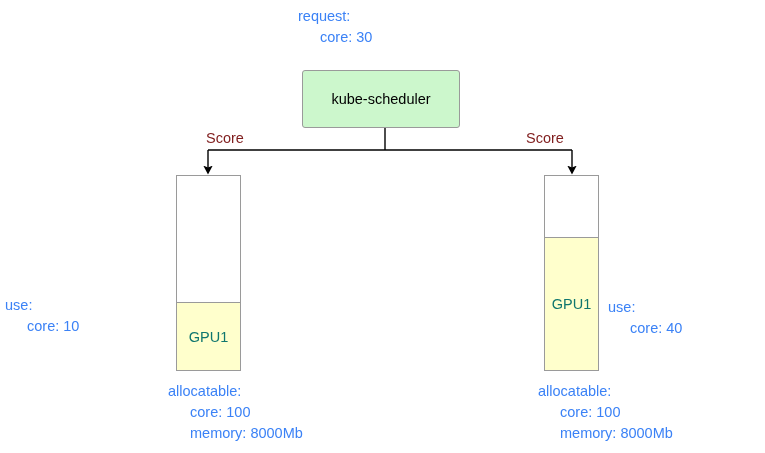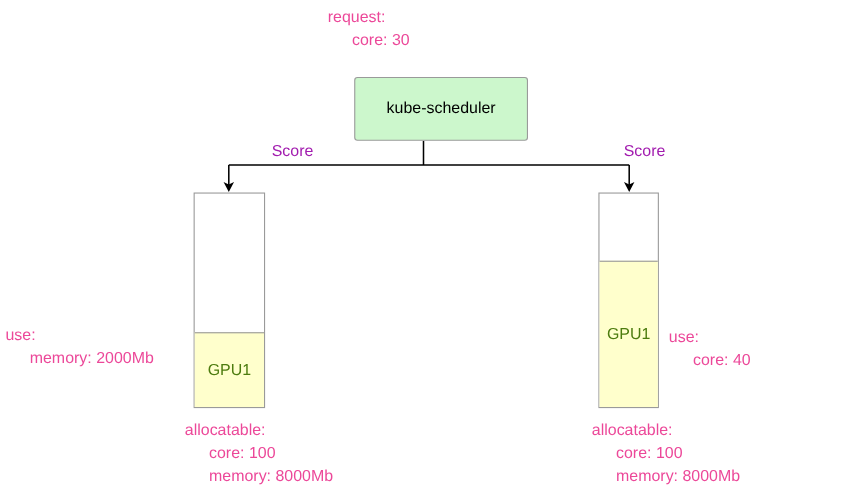--- a/index.html
+++ b/index.html
@@ -15,38 +15,37 @@
     font-family: "Liberation Sans", sans-serif;
     color: #000000;
     overflow: hidden;
   }
 
   .txt {
     position: absolute;
     font-size: 14.5px;
     line-height: 21px;
     white-space: nowrap;
-    color: #ec4899;
+    color: #3b82f6;
   }
   .txt .indent { padding-left: 22px; display: block; }
   .txt .head { display: block; }
 
   .score-label {
     position: absolute;
     font-size: 14.5px;
     line-height: 18px;
     white-space: nowrap;
-    color: #a21caf;
-    margin-left: 41px;
+    color: #7f1d1d;
   }
 
   
   #scheduler-box {
     position: absolute;
-    left: 322px;
+    left: 302px;
     top: 70px;
     width: 158px;
     height: 58px;
     background: #ccf7cc;
     border: 1px solid #9a9a9a;
     border-radius: 3px;
     box-sizing: border-box;
     display: flex;
     align-items: center;
     justify-content: center;
@@ -72,21 +71,21 @@
     bottom: 0;
     background: #ffffcc;
     border-top: 1px solid #9a9a9a;
     box-sizing: border-box;
     display: flex;
     align-items: center;
     justify-content: center;
   }
   .node-used .gpu-label {
     font-size: 14.5px;
-    color: #4d7c0f;
+    color: #0f766e;
     white-space: nowrap;
   }
 
   svg#wires {
     position: absolute;
     left: 0;
     top: 0;
     width: 765px;
     height: 453px;
     pointer-events: none;
@@ -125,21 +124,21 @@
   <div class="score-label" style="left:206px; top:129px;">Score</div>
   <div class="score-label" style="left:526px; top:129px;">Score</div>
 
   <div class="node-bar" style="left:176px; top:175px; width:65px; height:196px;">
     <div class="node-used" style="height:68px;">
       <span class="gpu-label">GPU1</span>
     </div>
   </div>
   <div class="txt" style="left:5px; top:295px;">
     <span class="head">use:</span>
-    <span class="indent">memory: 2000Mb</span>
+    <span class="indent">core: 10</span>
   </div>
   <div class="txt" style="left:168px; top:381px;">
     <span class="head">allocatable:</span>
     <span class="indent">core: 100</span>
     <span class="indent">memory: 8000Mb</span>
   </div>
 
   <div class="node-bar" style="left:544px; top:175px; width:55px; height:196px;">
     <div class="node-used" style="height:133px;">
       <span class="gpu-label">GPU1</span>

